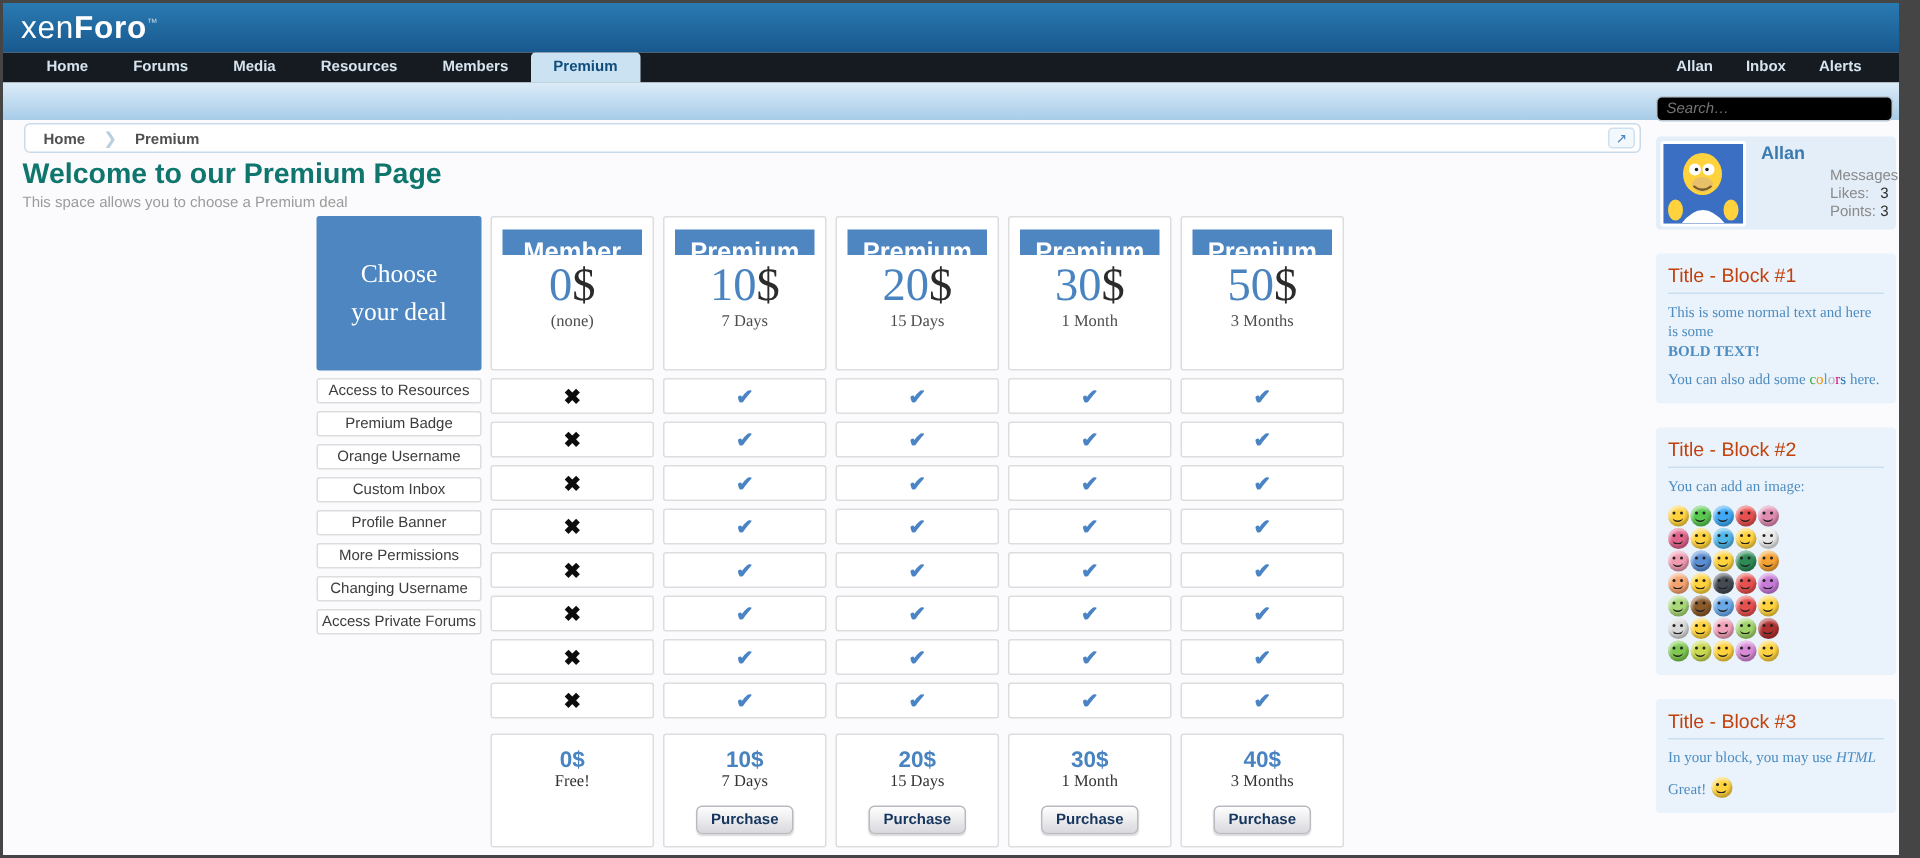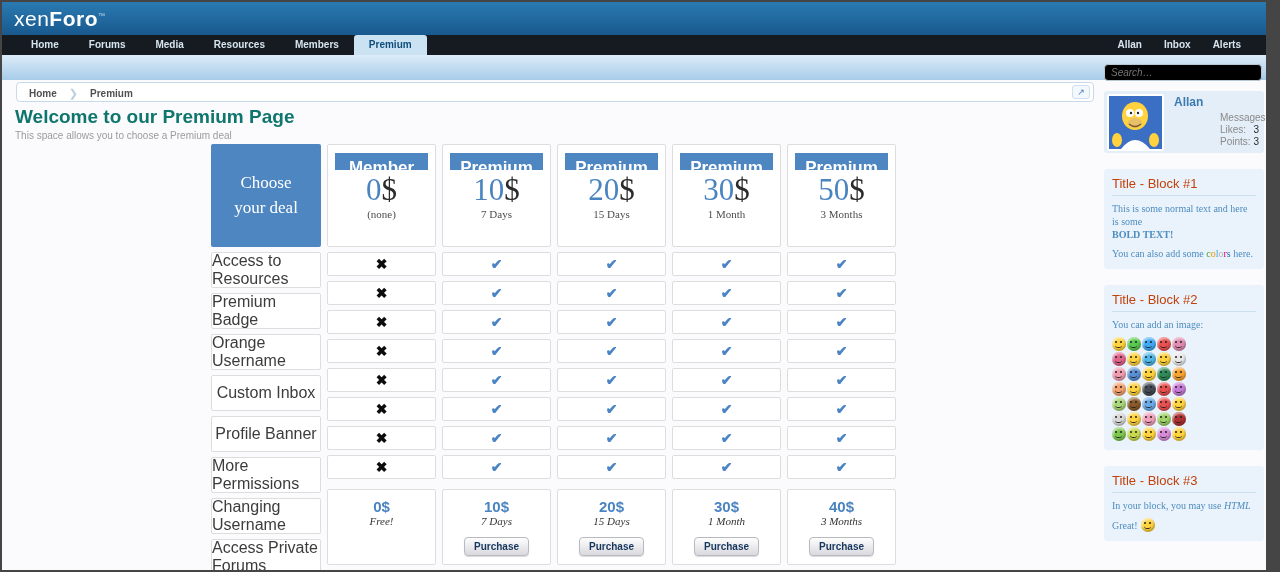--- a/index.html
+++ b/index.html
@@ -39,36 +39,36 @@
   .pagetitle { position:absolute; left:13px; top:104px; font-size:19px; color:#0f766e; }
   .pagesub { position:absolute; left:13px; top:128px; font-size:10px; color:#9b9b9b; }
 
   
   .ptable { position:absolute; left:209px; top:142px; display:flex; gap:6px; }
   .pcol { display:flex; flex-direction:column; gap:5px; width:109px; }
   .pcol.labels { width:110px; }
   .corner { height:103px; background:#4d86c1; border-radius:2px; color:#fff;
     font-family:"Liberation Serif", serif; font-size:17px; display:flex; align-items:center;
     justify-content:center; text-align:center; line-height:1.45; padding:0 14px; }
-  .featcell { height:36px; background:#fff; border:1px solid #ddd; border-radius:2px;
-    display:flex; align-items:center; justify-content:center; font-size:16px; color:#3c3c3c; }
+  .featcell { height:17px; background:#fff; border:1px solid #ddd; border-radius:2px;
+    display:flex; align-items:center; justify-content:center; font-size:10px; color:#3c3c3c; }
   .planhead { height:103px; background:#fff; border:1px solid #ddd; border-radius:2px; text-align:center; }
   .planname { margin:8px 7px 0; height:17px; background:#4d86c1; color:#fff; font-size:17px;
     font-weight:bold; line-height:29px;text-align:center; }
   .bigprice { margin-top:3px; font-family:"Liberation Serif", serif; font-size:31px; line-height:34px; }
   .bigprice .num { color:#4a84c0; }
   .bigprice .cur { color:#2b2b2b; }
   .planperiod { font-family:"Liberation Serif", serif; font-size:11px; color:#4d4d4d; margin-top:1px; }
   .markcell { height:24px; background:#fff; border:1px solid #ddd; border-radius:2px;
     display:flex; align-items:center; justify-content:center; }
   .mark-x { color:#0c0c0c; font-size:14px; font-weight:bold; }
   .mark-v { color:#4a84c4; font-size:14px; font-weight:bold; }
   .planfoot { margin-top:5px; height:76px; background:#fff; border:1px solid #ddd; border-radius:2px; text-align:center; }
   .footprice { margin-top:9px; font-size:15px; font-weight:bold; color:#4a84c0; line-height:16px; }
-  .footperiod { font-family:"Liberation Serif", serif; font-size:11px; color:#333;font-style:italic; }
+  .footperiod { font-family:"Liberation Serif", serif; font-size:11px; color:#333; }
   .buybtn { margin-top:10px; display:inline-block; padding:3px 9px; font-size:10px; font-weight:bold;
     color:#16365e; background:linear-gradient(#fefefe, #d9d9de); border:1px solid #b9b9c0;
     border-radius:4px; box-shadow:0 1px 1px rgba(0,0,0,.15); cursor:pointer; }
 
   
   .sidebar { position:absolute; left:1102px; top:60px; width:160px; }
   .searchbox { width:158px; height:17px; border:1px solid #b7c7d4; border-radius:4px; padding:0 6px;
     font-size:10px; font-style:italic; color:#888; background:#000000; font-family:"Liberation Sans", sans-serif; }
   .visitor { margin-top:10px; width:160px; height:62px; background:#e3eef8; border-radius:3px; position:relative; }
   .avatar { position:absolute; left:3px; top:3px; width:57px; height:57px; border:2px solid #fff;

